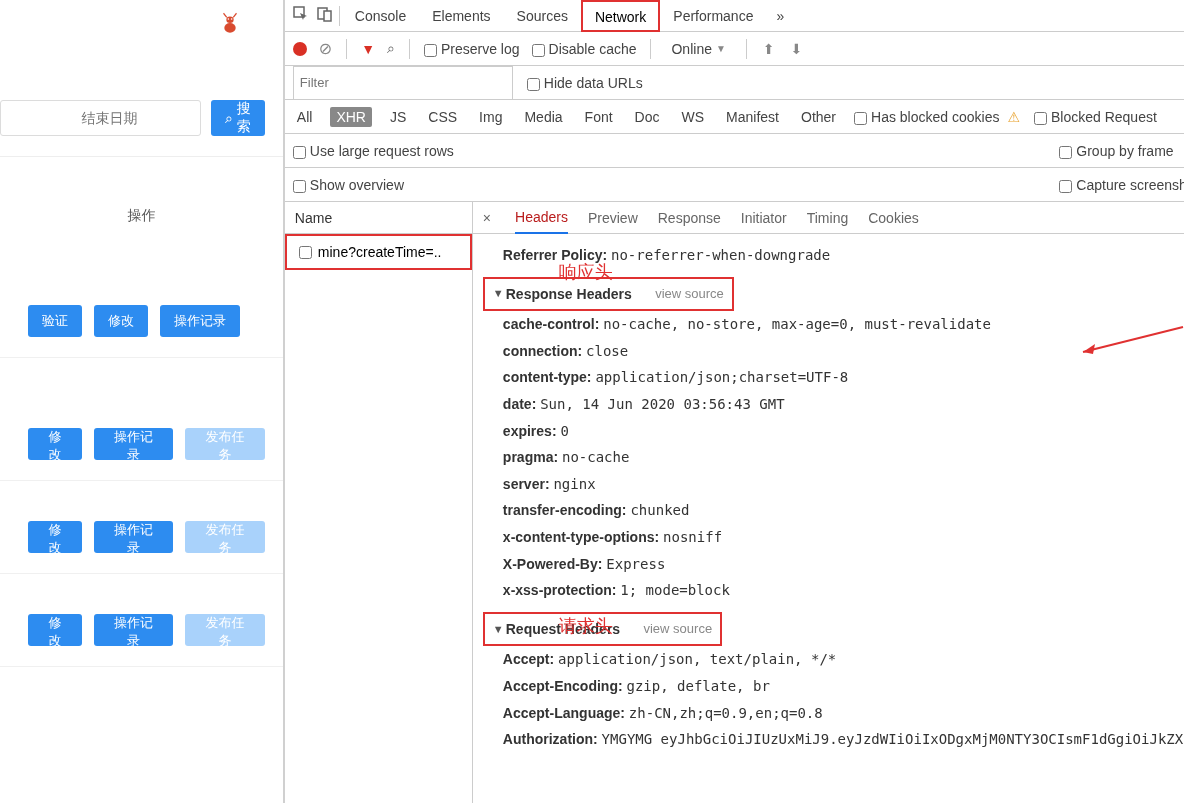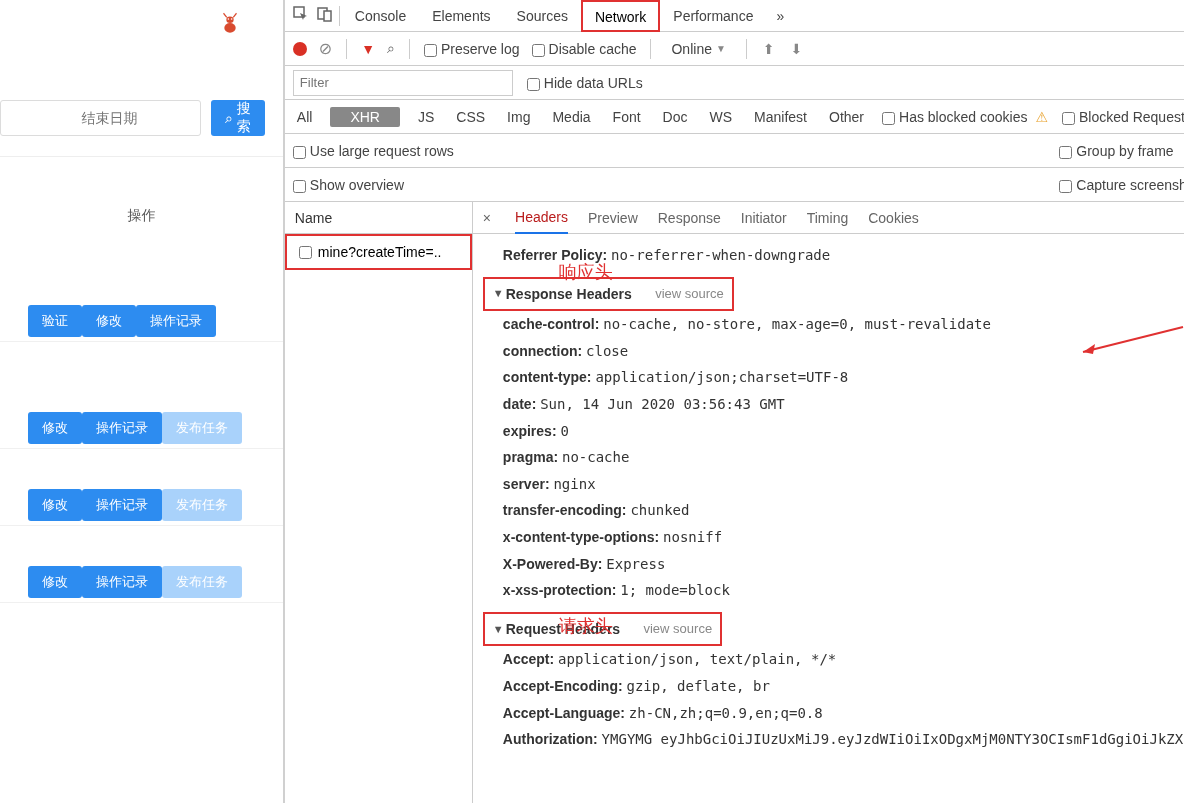--- a/index.html
+++ b/index.html
@@ -8,21 +8,21 @@
 .left-sep { width: 10px; height: 100%; background: #e8e8e8; }
 .right-pane { flex: 1; height: 100%; display: flex; flex-direction: column; }
 
 
 .logo-row { height: 45px; display: flex; justify-content: flex-end; align-items: center; padding-right: 40px; }
 .ant { width: 26px; height: 26px; }
 .search-row { margin-top: 55px; display: flex; align-items: center; gap: 10px; padding: 0 18px 20px 0; border-bottom: 1px solid #eee; }
 .date-in { flex: 1; height: 36px; border: 1px solid #dcdcdc; border-radius: 3px; text-align: center; font-size: 14px; color: #bbb; padding-left: 18px; }
 .btn-search { background: #2d8cf0; color: #fff; border: none; border-radius: 3px; height: 36px; padding: 0 14px; font-size: 14px; cursor: pointer; display: flex; align-items: center; gap: 4px; }
 .header-op { margin-top: 50px; text-align: center; font-size: 14px; color: #555; padding-bottom: 20px; }
-.btn-grp { margin-top: 60px; padding: 0 18px 4px 28px; display: flex; border-bottom: 1px solid #f0f0f0; }
+.btn-grp { margin-top: 60px; padding: 0 18px 20px 28px; display: flex; gap: 12px; border-bottom: 1px solid #f0f0f0; }
 .btn { border: none; border-radius: 3px; color: #fff; font-size: 13px; height: 32px; padding: 0 14px; cursor: pointer; }
 .bb { background: #2d8cf0; }
 .bl { background: #a9d2fb; }
 .grp2 { margin-top: 70px; }
 .grp3,.grp4 { margin-top: 40px; }
 
 
 .dt-tabs { height: 32px; display: flex; align-items: center; border-bottom: 1px solid #ccc; font-size: 14px; color: #444; padding: 0 4px; gap: 0; }
 .dt-ic { width: 24px; text-align: center; color: #666; }
 .dt-tab { padding: 0 12px; height: 32px; line-height: 30px; cursor: pointer; border: 1px solid transparent; }
@@ -34,25 +34,25 @@
 .noico { color: #888; font-size: 16px; }
 .funnel { color: #d93025; font-size: 14px; }
 .mag { color: #666; font-size: 14px; }
 .chk { display: flex; align-items: flex-end; gap: 4px; }
 .dd { display: flex; align-items: center; gap: 4px; padding: 0 6px; }
 .chev { color: #888; font-size: 10px; }
 .arrup,.arrdn { color: #888; font-size: 14px; padding: 0 2px; }
 .pipe { width: 1px; height: 20px; background: #ccc; margin: 0 2px; }
 
 .dt-bar3 { height: 34px; display: flex; align-items: center; border-bottom: 1px solid #ccc; padding: 0 8px; gap: 14px; font-size: 14px; color: #444; }
-.filter-in { width: 220px; height: 26px; border: 1px solid #ccc; padding: 0 6px; font-size: 13px; }
+.filter-in { width: 220px; height: 34px; border: 1px solid #ccc; padding: 0 6px; font-size: 13px; }
 
 .dt-bar4 { height: 34px; display: flex; align-items: center; border-bottom: 1px solid #ccc; padding: 0 8px; gap: 14px; font-size: 14px; color: #444; flex-wrap: nowrap; overflow: hidden; }
 .ftab { padding: 2px 4px; }
-.ftab.sel { background: #888; color: #fff; border-radius: 2px; padding: 2px 20px; }
+.ftab.sel { background: #888; color: #fff; border-radius: 2px; padding: 2px 6px; }
 .warn { color: #e8a12b; margin-left: 4px; }
 
 .dt-bar5 { height: 34px; display: flex; align-items: center; border-bottom: 1px solid #ccc; padding: 0 8px; font-size: 14px; color: #444; }
 .col-half { width: 50%; }
 
 .main-split { flex: 1; display: flex; overflow: hidden; }
 .req-list { width: 188px; border-right: 1px solid #ccc; }
 .req-lh { height: 32px; line-height: 32px; padding: 0 10px; border-bottom: 1px solid #ccc; font-size: 14px; color: #333; }
 .req-row { height: 36px; display: flex; align-items: center; padding: 0 12px; border-bottom: 1px solid #eee; font-size: 14px; gap: 6px; }
 .req-row.sel { border: 2px solid #e03131; background: #fff; }

